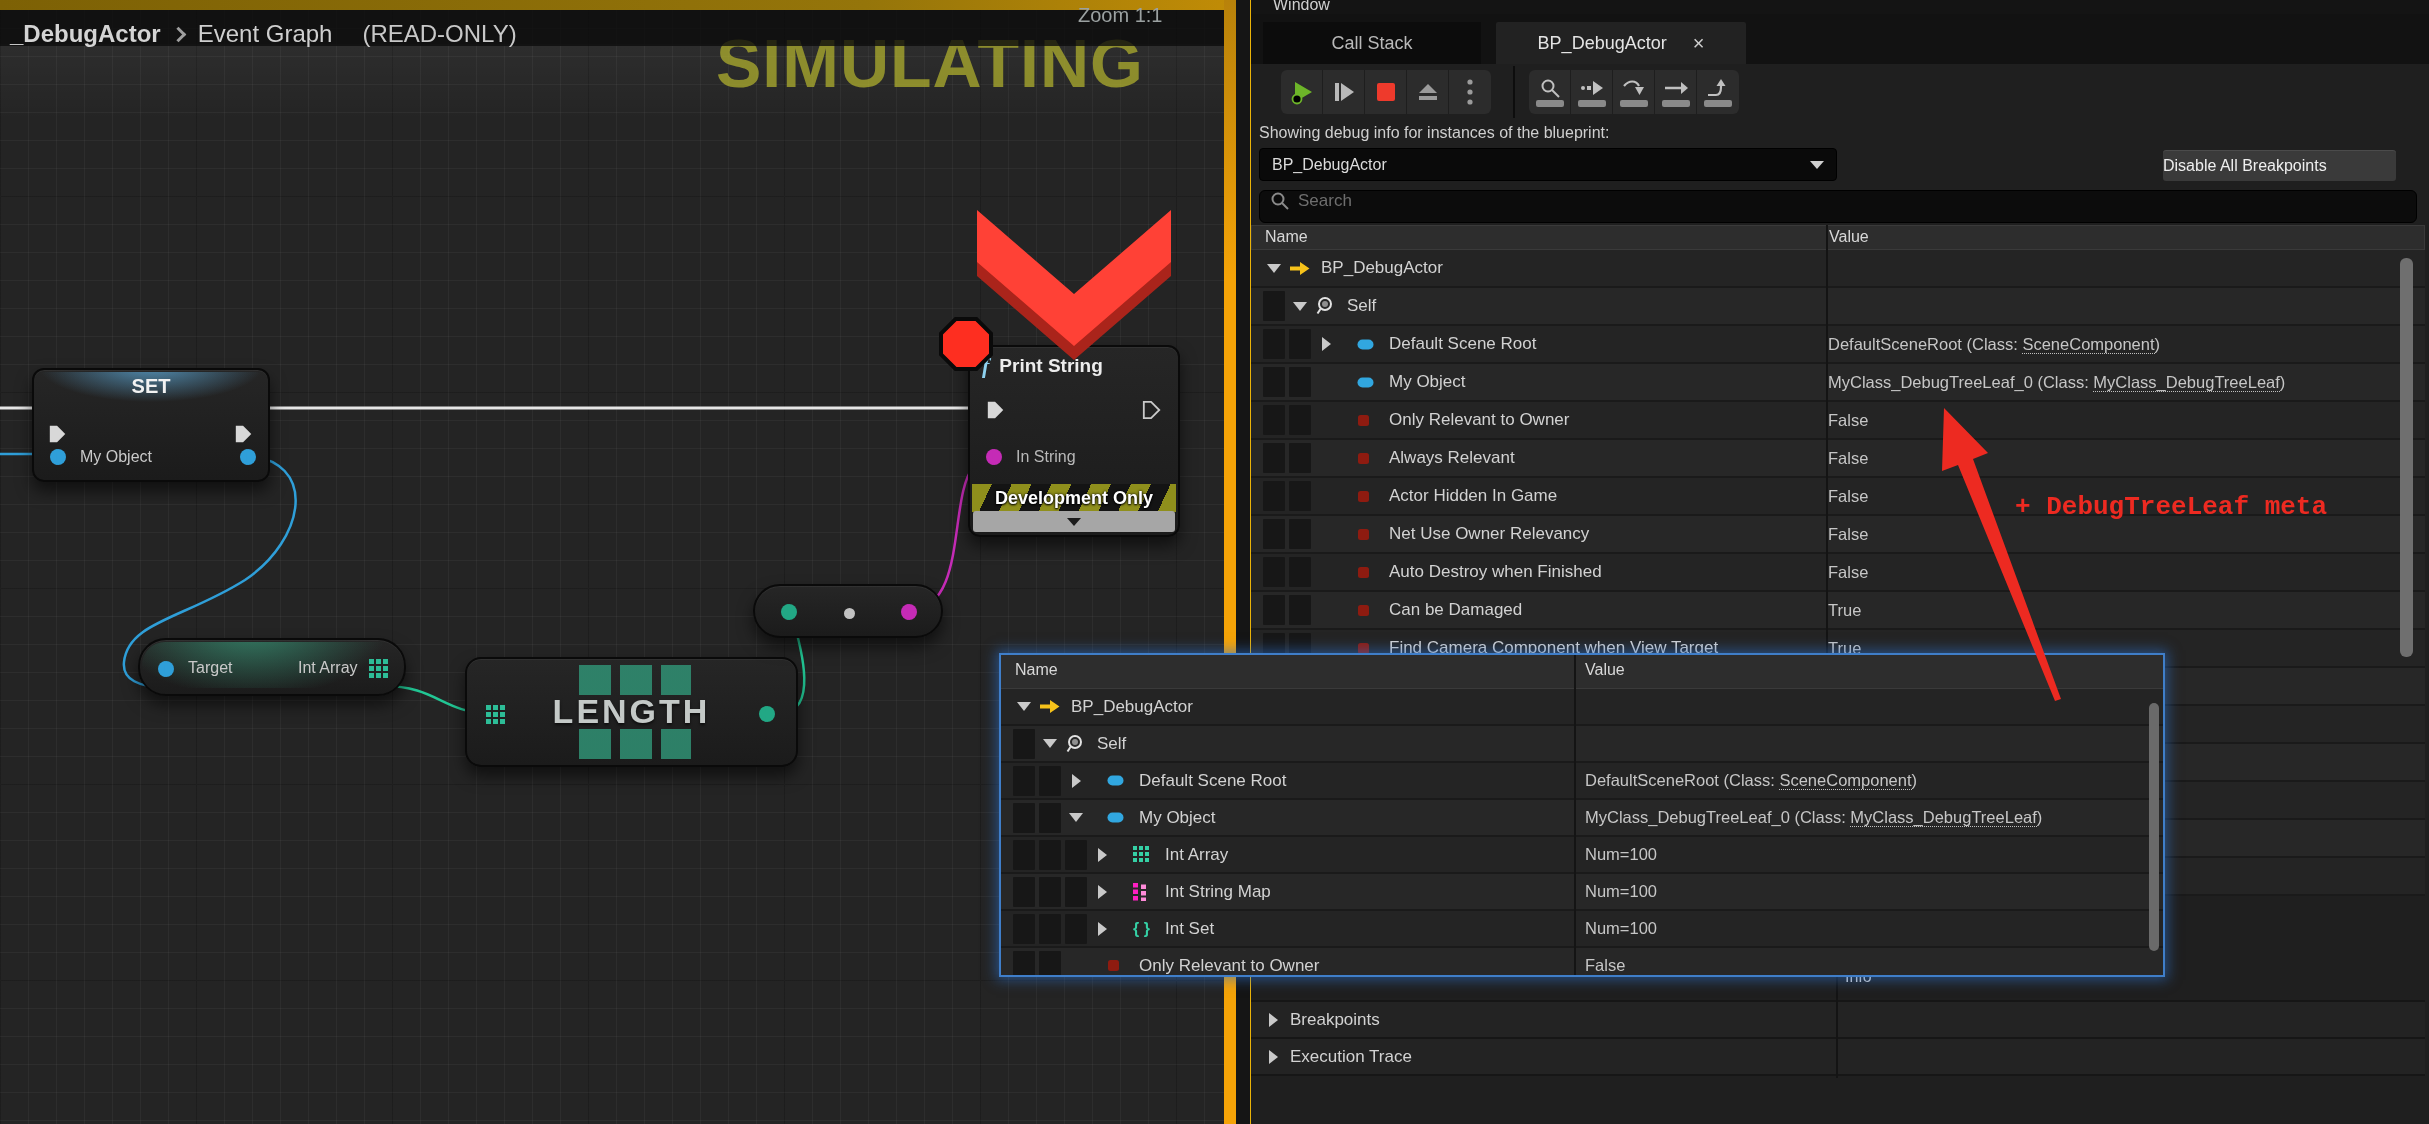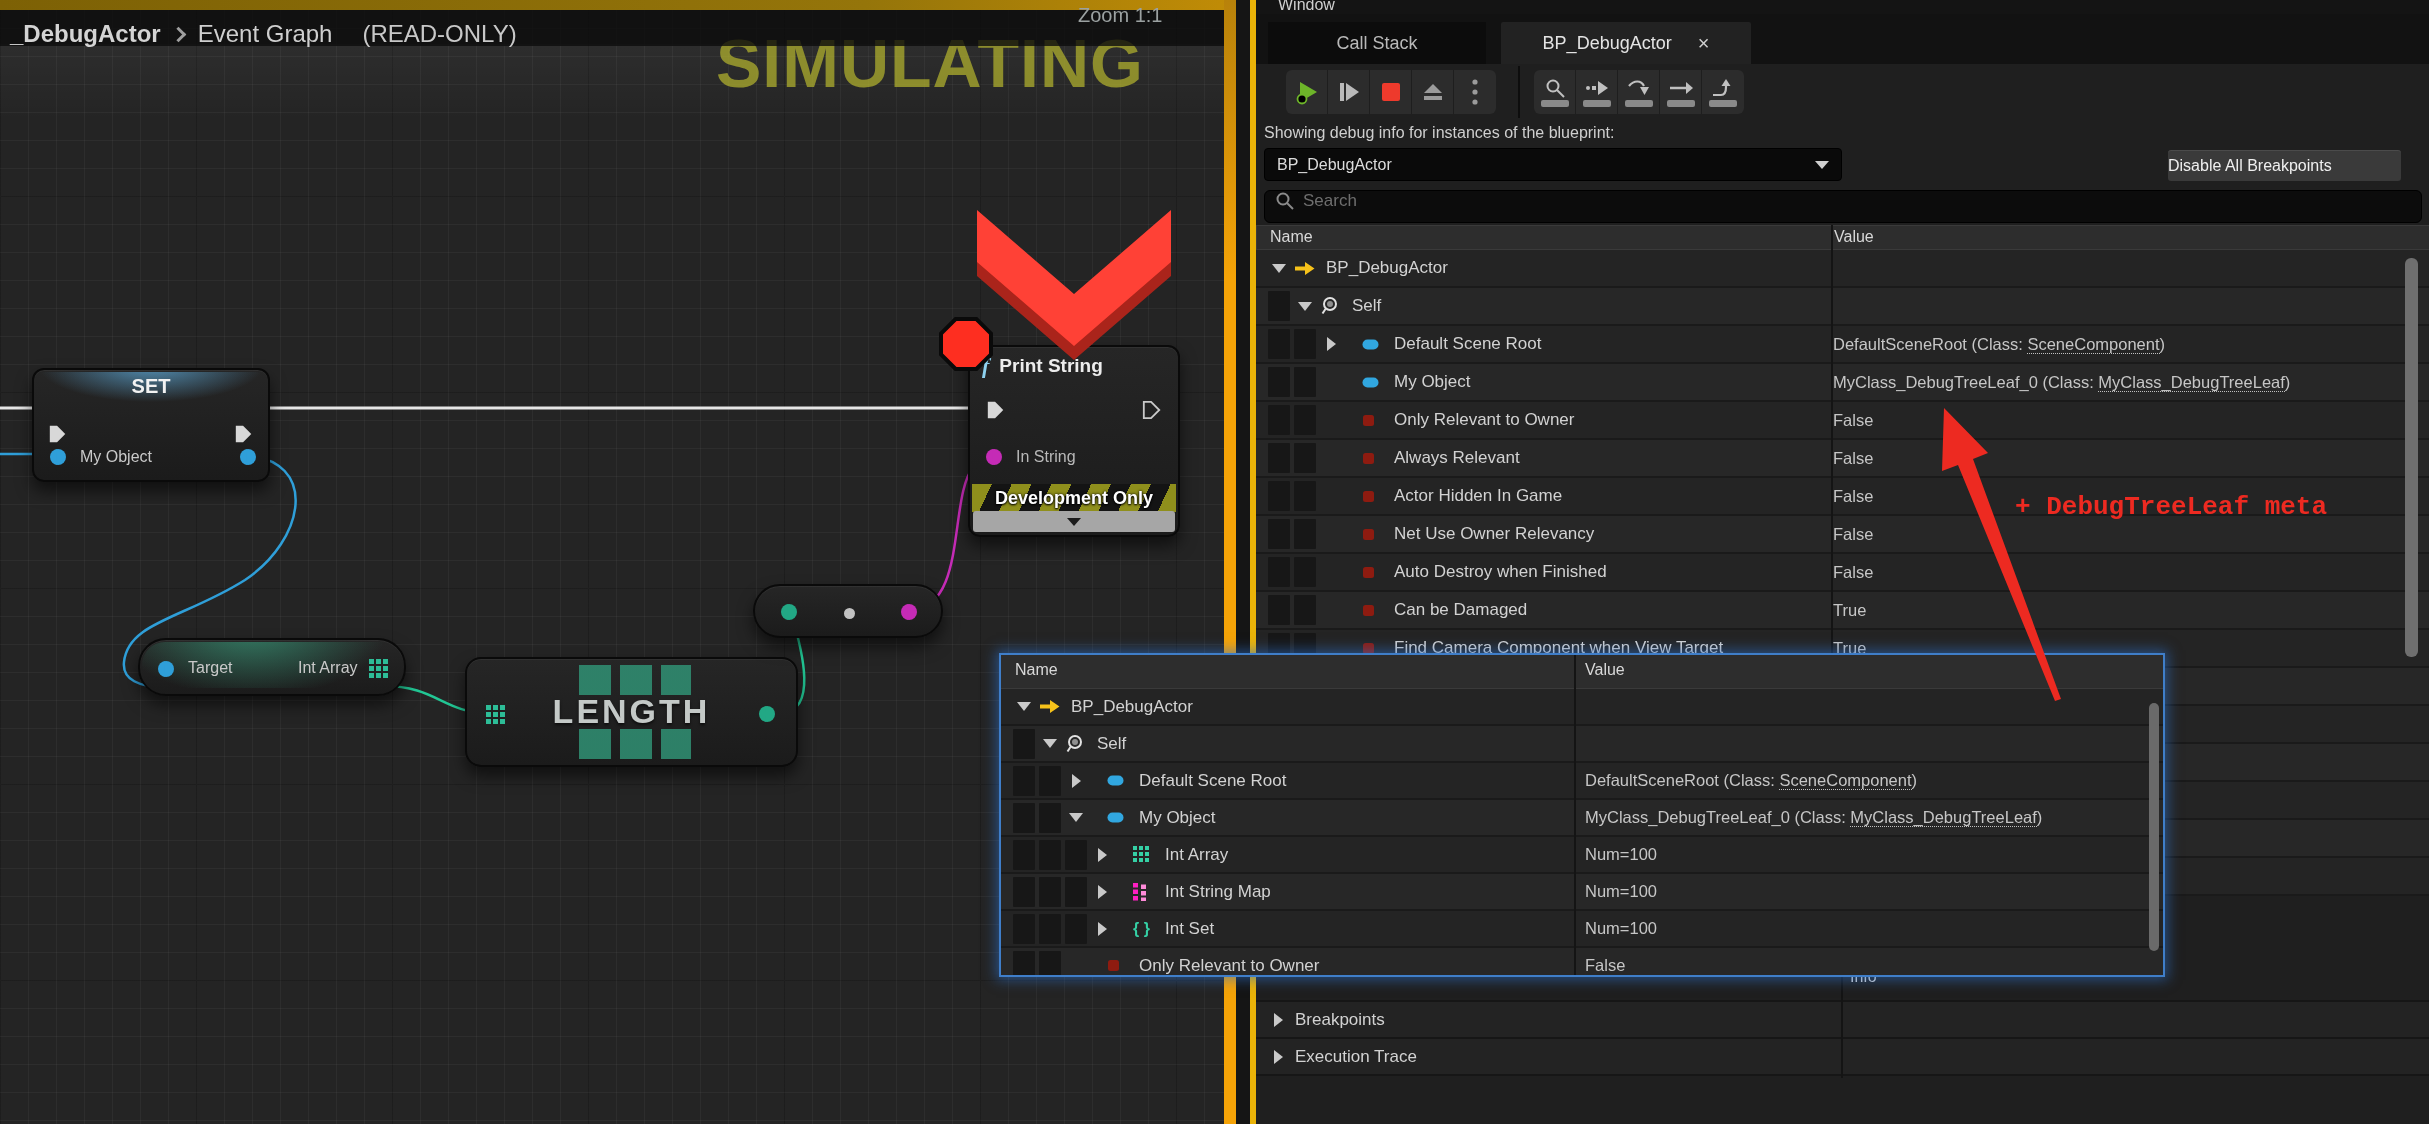--- a/index.html
+++ b/index.html
@@ -59,21 +59,21 @@
     background:repeating-linear-gradient(115deg, #8f8f1c 0 18px, #141414 18px 36px);
     text-align:center; font-size:18px; font-weight:bold; color:#fff; line-height:28px;
     text-shadow:0 0 3px #000, 0 1px 2px #000;
   }
   .adv-btn { position:absolute; left:3px; right:3px; bottom:3px; height:21px; background:#a6a6a6; border-radius:3px; }
   .adv-btn::after { content:""; position:absolute; left:50%; top:7px; margin-left:-7px; border-left:7px solid transparent; border-right:7px solid transparent; border-top:8px solid #1c1c1c; }
   .length-title { position:absolute; left:0; right:0; top:50%; transform:translateY(-52%); text-align:center; font-size:34px; font-weight:bold; letter-spacing:3px; color:#c4c9c7; text-shadow:0 2px 3px rgba(0,0,0,.6); }
   .len-band { position:absolute; left:112px; width:112px; height:30px; background:repeating-linear-gradient(90deg, rgba(48,145,116,0.85) 0 32px, transparent 32px 41px); }
   .grid-pin { display:inline-block; }
   
-  .panel { position:absolute; left:1250px; top:0; width:1179px; height:1124px; z-index:10; background:#1f1f1f; border-left:6px solid #eab308; }
+  .panel { position:absolute; left:1250px; top:0; width:1179px; height:1124px; z-index:10; background:#1f1f1f; border-left:1px solid #eab308; }
   .menubar { position:absolute; left:0; top:0; width:100%; height:14px; background:#141414; overflow:hidden; }
   .menubar span { position:absolute; left:22px; top:-4px; font-size:16px; color:#cfcfcf; }
   .tabwell { position:absolute; left:0; top:14px; width:100%; height:50px; background:#121212; }
   .tab { position:absolute; top:8px; height:42px; display:flex; align-items:center; justify-content:center; font-size:18px; }
   .tab-inactive { left:12px; width:218px; background:#0c0c0c; color:#b9b9b9; }
   .tab-active { left:245px; width:250px; background:#222222; color:#e4e4e4; border-radius:2px 2px 0 0; }
   .tab-close { margin-left:26px; color:#cfcfcf; font-size:20px; line-height:1; }
   .toolbar { position:absolute; left:0; top:64px; width:100%; height:58px; }
   .btn-group { position:absolute; top:6px; height:44px; background:#2c2c2c; border-radius:6px; display:flex; overflow:hidden; }
   .tb-btn { width:42px; height:44px; display:flex; flex-direction:column; align-items:center; justify-content:center; border-right:1px solid #1e1e1e; position:relative; }

